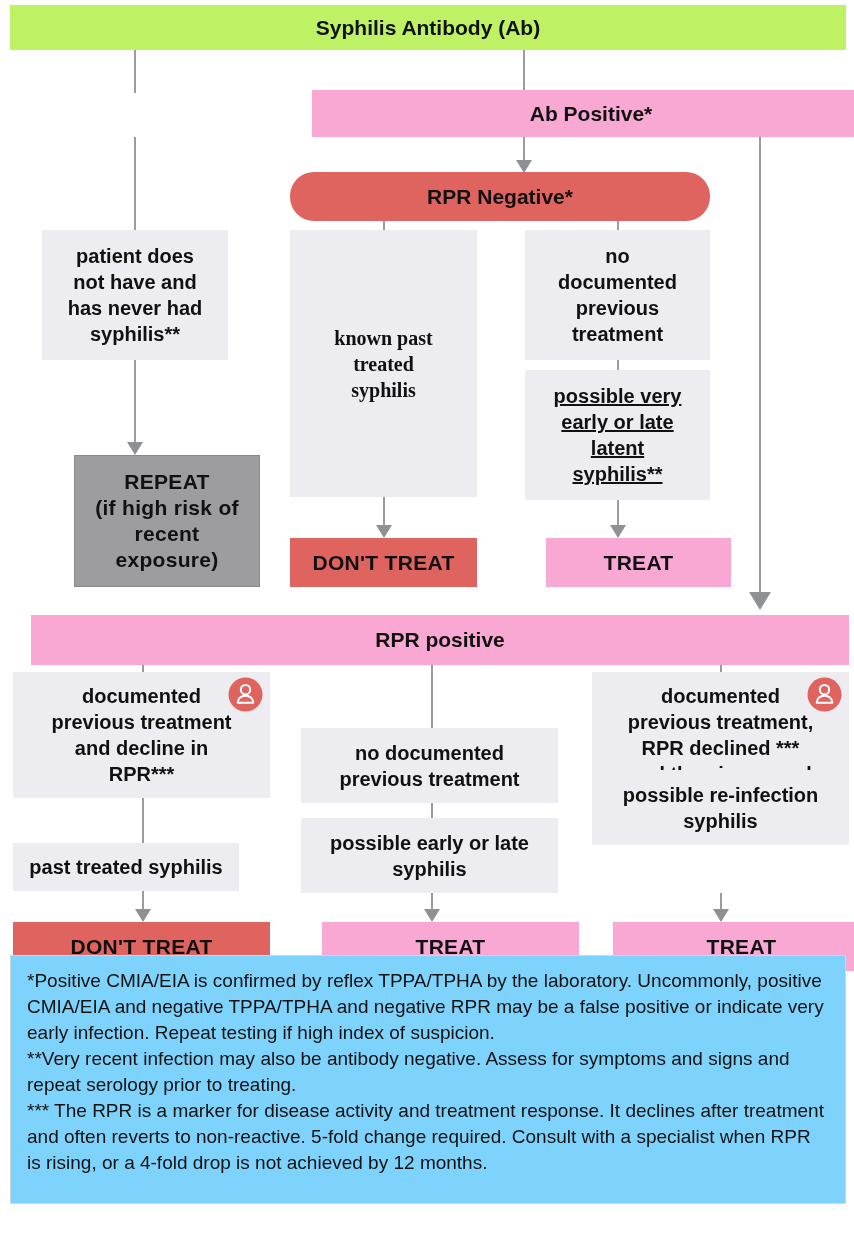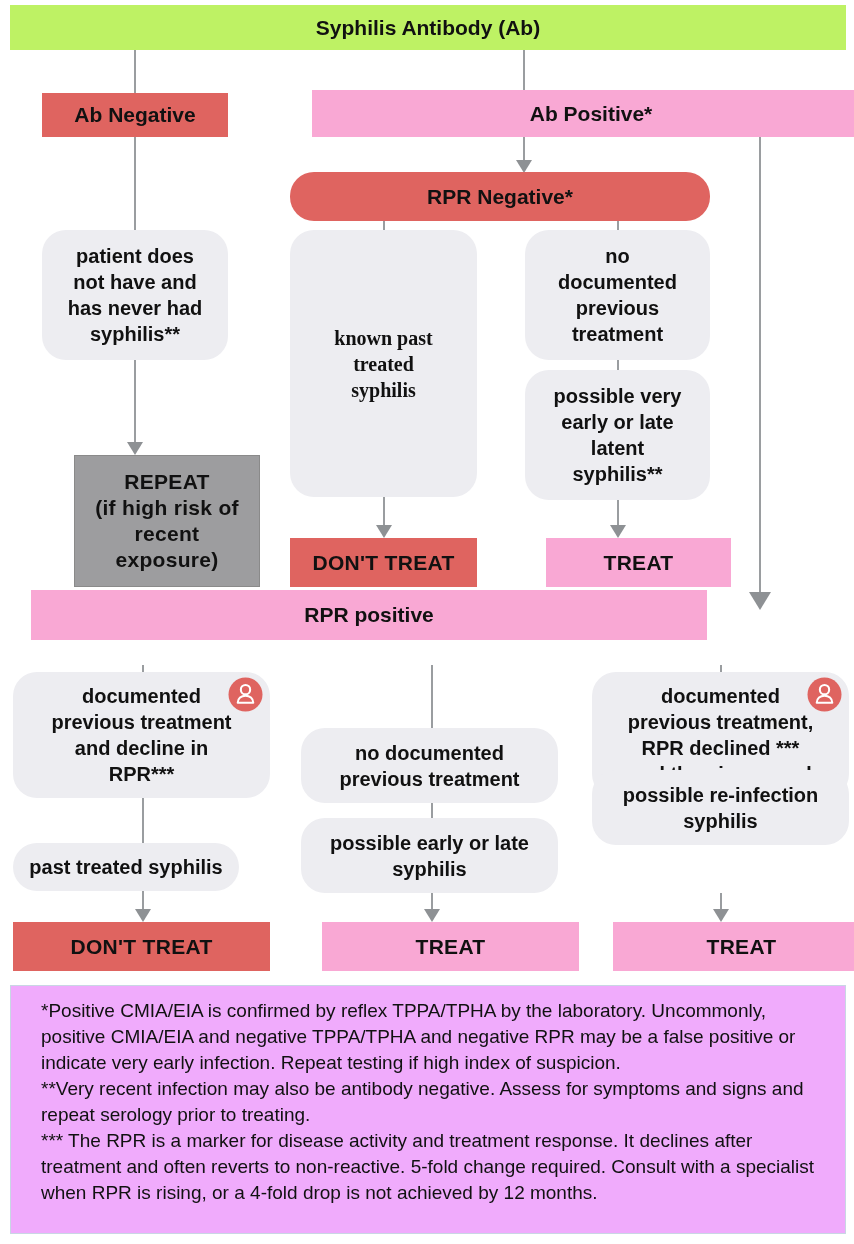--- a/index.html
+++ b/index.html
@@ -9,48 +9,47 @@
   }
   .box{
     position:absolute;display:flex;align-items:center;justify-content:center;
     text-align:center;font-weight:bold;white-space:pre-line;box-sizing:border-box;
     line-height:26px;font-size:20px;
   }
   .banner{font-size:21px;}
   .blue{background:#bef264;}
   .salmon{background:#df6460;}
   .teal{background:#f9a8d4;margin-left:21px;}
-  .info{background:#ededf1;border-radius:24px;}
+  .info{background:#ededf1;}
   .gray{background:#9d9d9f;border:1px solid #8a8a8a;}
   .action{font-size:21px;letter-spacing:0.3px;}
   .vline{position:absolute;width:2px;background:#9a9da0;}
   .ahead{position:absolute;width:0;height:0;
     border-left:8px solid transparent;border-right:8px solid transparent;
     border-top:13px solid #8e9194;}
   .ahead.big{border-left:11px solid transparent;border-right:11px solid transparent;
     border-top:18px solid #8e9194;}
   .person{position:absolute;top:5px;right:7px;width:35px;height:35px;}
   .footnote{
-    position:absolute;left:10px;top:985px;width:836px;height:249px;box-sizing:border-box;
-    background:#f0abfc;border:1px solid #c9d6e4;padding:12px 30px;
+    position:absolute;left:10px;top:955px;width:836px;height:249px;box-sizing:border-box;
+    background:#7dd3fc;border:1px solid #c9d6e4;padding:12px 16px;
     font-size:19px;line-height:26px;color:#111;
   }
   .footnote p{margin:0;}
 </style>
 </head>
 <body>
 
 <div class="canvas">
 
   <div class="box blue banner" style="left:10px;top:5px;width:836px;height:45px;">Syphilis Antibody (Ab)</div>
 
   <div class="vline" style="left:134px;top:50px;height:43px;"></div>
   <div class="vline" style="left:523px;top:50px;height:40px;"></div>
 
-  <div class="box salmon banner" style="left:42px;top:93px;width:186px;height:44px;">Ab Negative</div>
   <div class="box teal banner" style="left:291px;top:90px;width:558px;height:47px;">Ab Positive*</div>
 
   <div class="vline" style="left:523px;top:137px;height:23px;"></div>
   <div class="ahead" style="left:516px;top:160px;"></div>
 
   <div class="box salmon banner" style="left:290px;top:172px;width:420px;height:49px;border-radius:24px;">RPR Negative*</div>
 
   <div class="vline" style="left:134px;top:137px;height:93px;"></div>
   <div class="box info" style="left:42px;top:230px;width:186px;height:130px;">patient does
 not have and
@@ -70,32 +69,32 @@
   <div class="vline" style="left:383px;top:497px;height:28px;"></div>
   <div class="ahead" style="left:376px;top:525px;"></div>
   <div class="box salmon action" style="left:290px;top:538px;width:187px;height:49px;">DON'T TREAT</div>
 
   <div class="vline" style="left:617px;top:221px;height:9px;"></div>
   <div class="box info" style="left:525px;top:230px;width:185px;height:130px;">no
 documented
 previous
 treatment</div>
   <div class="vline" style="left:617px;top:360px;height:10px;"></div>
-  <div class="box info" style="left:525px;top:370px;width:185px;height:130px;">possible very
+  <div class="box info" style="left:525px;top:370px;width:185px;height:130px;text-decoration:underline;">possible very
 early or late
 latent
 syphilis**</div>
   <div class="vline" style="left:617px;top:500px;height:25px;"></div>
   <div class="ahead" style="left:610px;top:525px;"></div>
   <div class="box teal action" style="left:525px;top:538px;width:185px;height:49px;">TREAT</div>
 
   <div class="vline" style="left:759px;top:137px;height:455px;"></div>
   <div class="ahead big" style="left:749px;top:592px;"></div>
 
-  <div class="box teal banner" style="left:10px;top:590px;width:676px;height:50px;">RPR positive</div>
+  <div class="box teal banner" style="left:10px;top:615px;width:818px;height:50px;">RPR positive</div>
 
   <div class="vline" style="left:142px;top:665px;height:7px;"></div>
   <div class="box info" style="left:13px;top:672px;width:257px;height:126px;">
     <span>documented
 previous treatment
 and decline in
 RPR***</span>
     <svg class="person" viewBox="0 0 36 36">
       <circle cx="18" cy="18" r="17.5" fill="#df6460"></circle>
       <circle cx="18" cy="13" r="4.8" fill="none" stroke="#ffffff" stroke-width="2.1"></circle>

